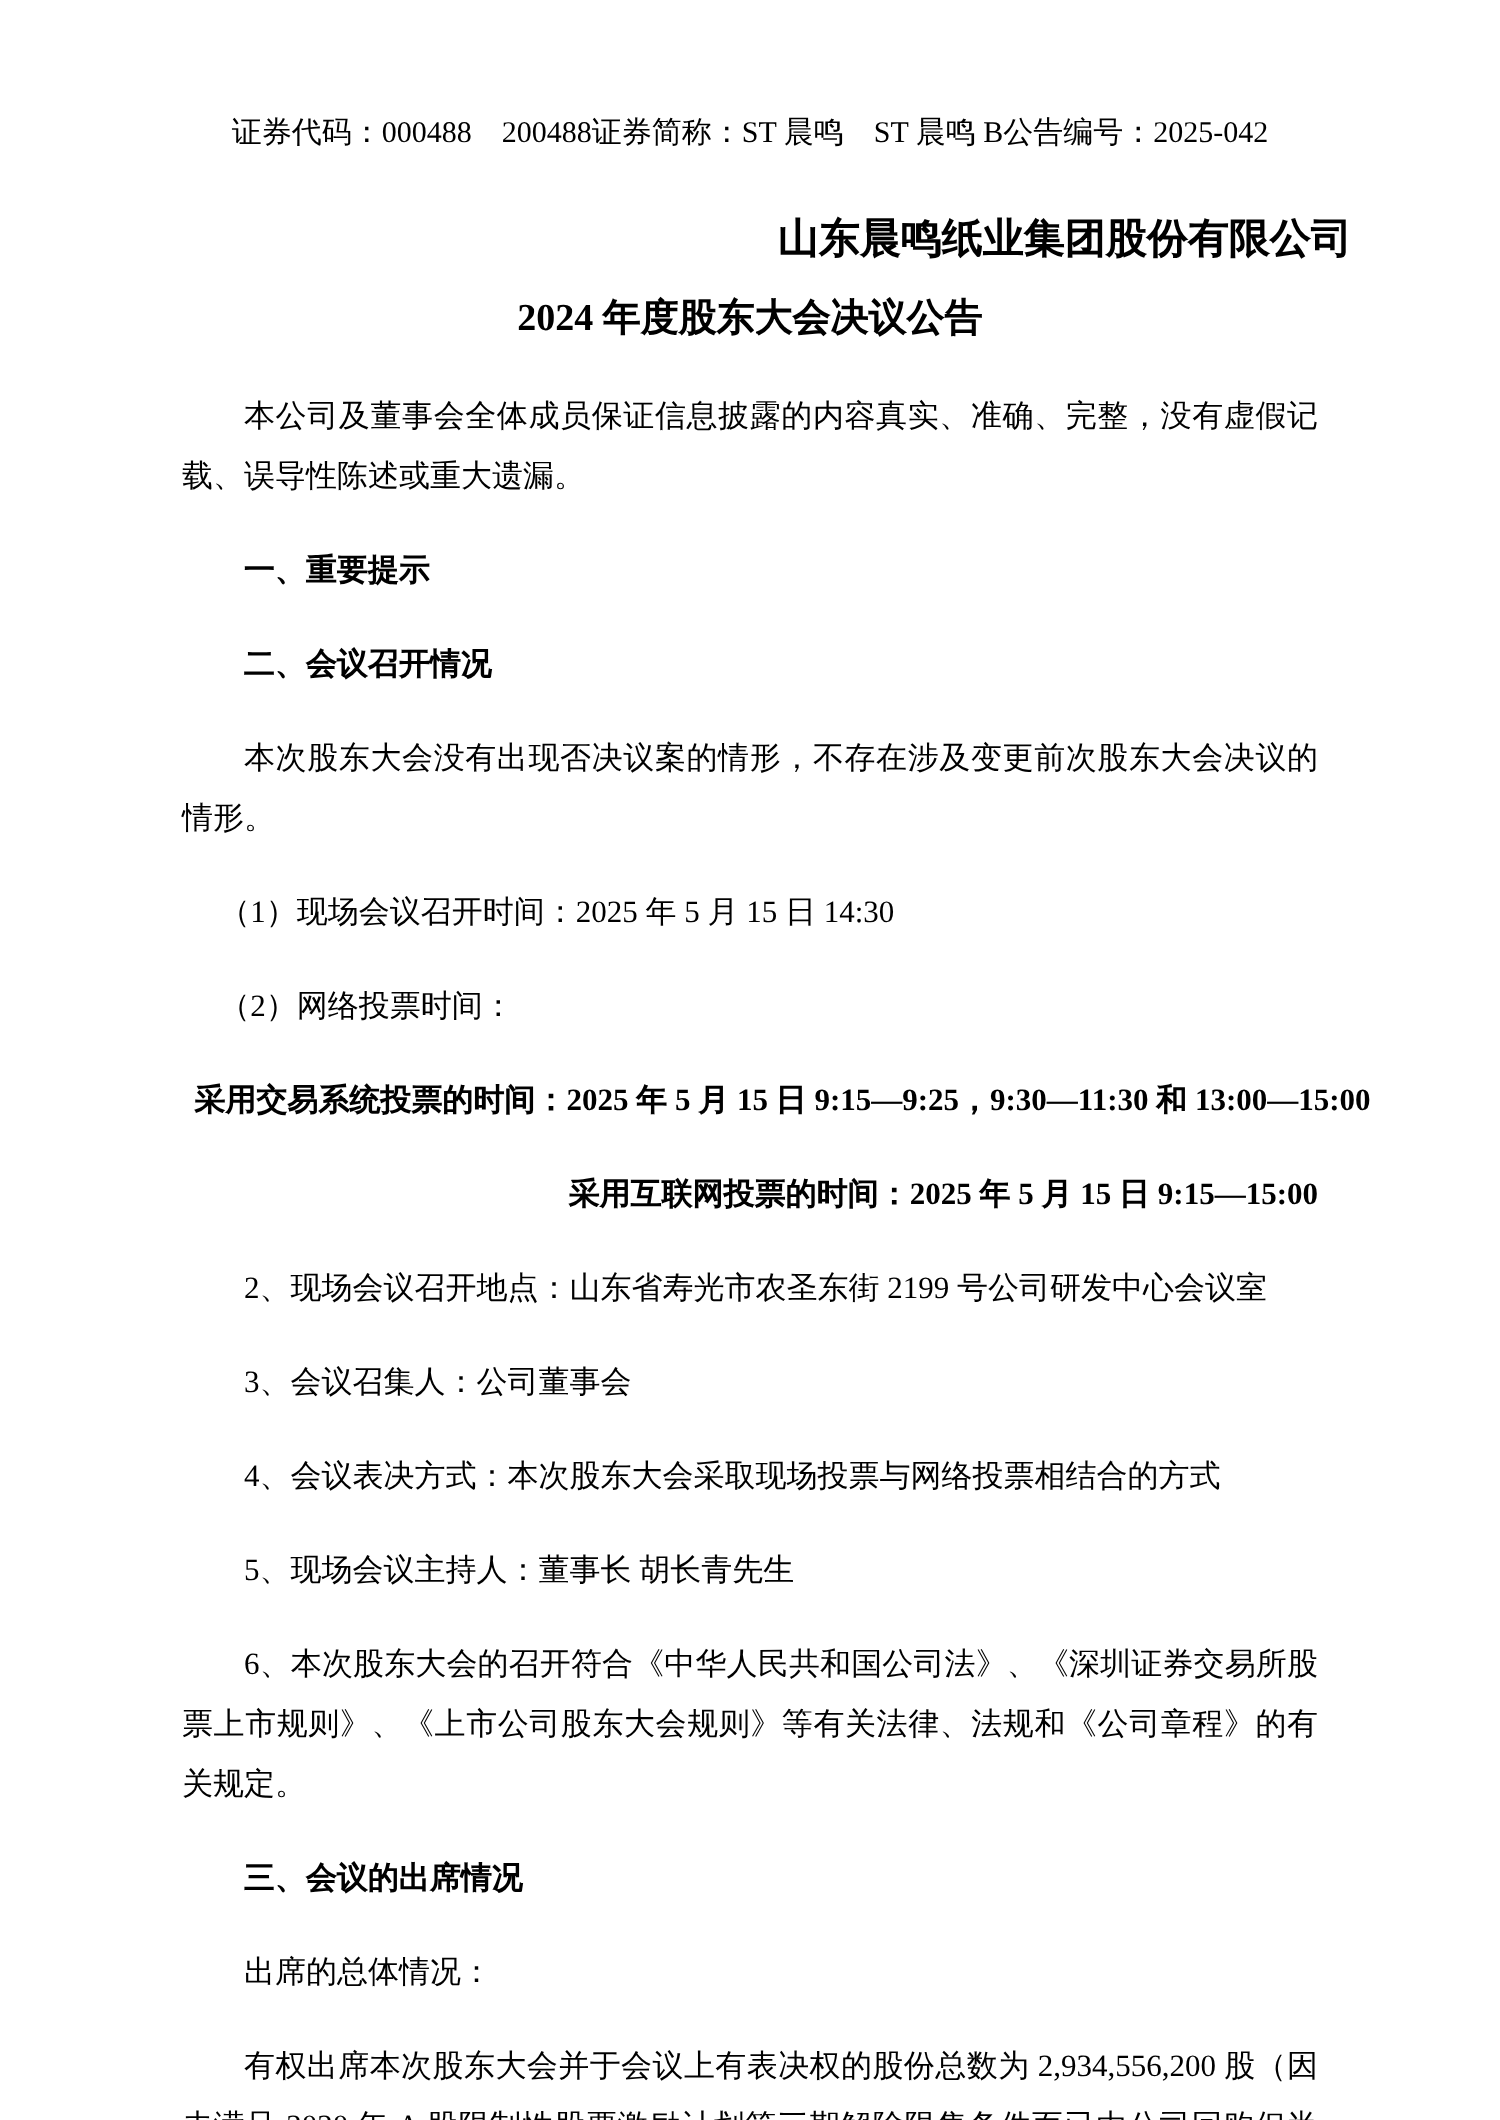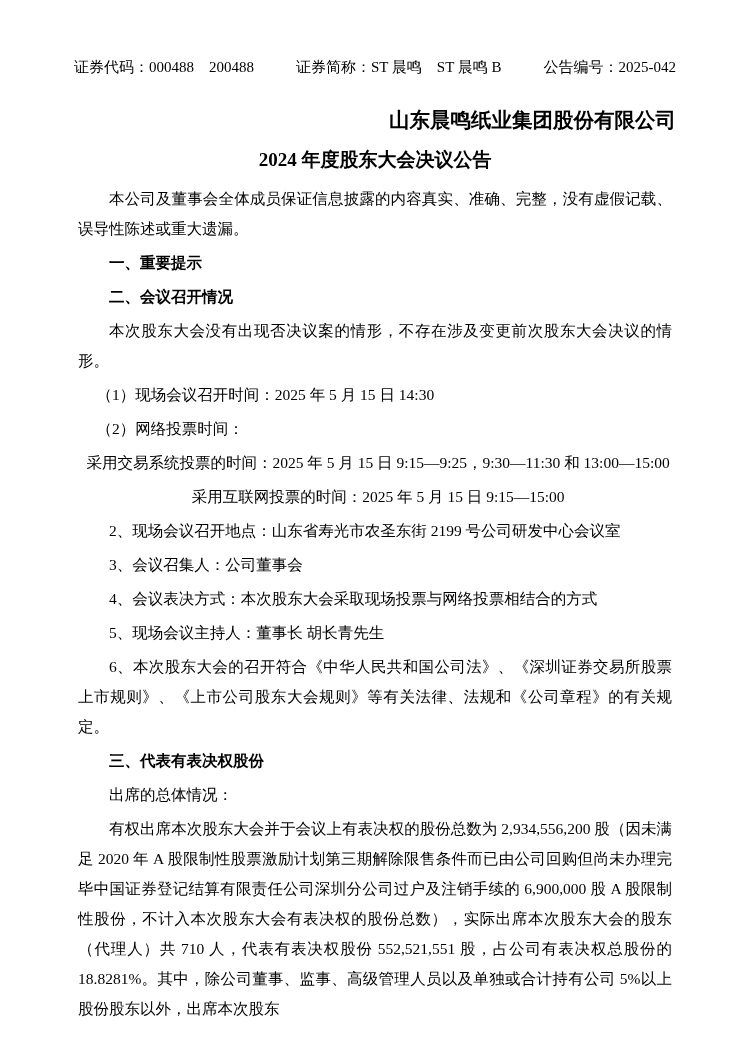--- a/index.html
+++ b/index.html
@@ -13,21 +13,21 @@
   }
   .page {
     box-sizing: border-box;
     width: 750px;
     height: 1060px;
     padding: 57px 74px 0 74px;
     background: #ffffff;
   }
   .doc-header {
     display: flex;
-    justify-content: space-between;
+    justify-content: center;
     align-items: baseline;
     font-size: 15px;
     line-height: 20px;
     white-space: pre;
   }
   .title {
     margin: 26px 0 0 0;
     text-align: right;
     font-size: 20.5px;
     line-height: 34px;
@@ -35,31 +35,31 @@
   }
   .subtitle {
     margin: 6px 0 0 0;
     text-align: center;
     font-size: 19px;
     line-height: 34px;
     font-weight: bold;
   }
   .content { margin-top: 7px; }
   .p {
-    margin: 4px;
+    margin: 17px;
     font-size: 15.5px;
     line-height: 30px;
     text-align: justify;
     text-indent: 2em;
     word-break: break-word;
   }
   .p-bold { font-weight: bold; }
   .p-paren { text-indent: 1.2em; }
   .p-flush { text-indent: 0.4em; }
-  .p-nowrap { white-space: nowrap; text-align: center; overflow: visible; }
+  .p-nowrap { white-space: nowrap; text-align: right; overflow: visible; font-weight: bold; }
 </style>
 </head>
 <body>
 
 <div class="page">
 
   <div class="doc-header">
     <span>证券代码：000488    200488</span>
     <span>证券简称：ST 晨鸣    ST 晨鸣 B</span>
     <span>公告编号：2025-042</span>
@@ -75,18 +75,18 @@
     <p class="p">本次股东大会没有出现否决议案的情形，不存在涉及变更前次股东大会决议的情形。</p>
     <p class="p p-paren">（1）现场会议召开时间：2025 年 5 月 15 日 14:30</p>
     <p class="p p-paren">（2）网络投票时间：</p>
     <p class="p p-flush p-nowrap">采用交易系统投票的时间：2025 年 5 月 15 日 9:15—9:25，9:30—11:30 和 13:00—15:00</p>
     <p class="p p-flush p-nowrap">采用互联网投票的时间：2025 年 5 月 15 日 9:15—15:00</p>
     <p class="p">2、现场会议召开地点：山东省寿光市农圣东街 2199 号公司研发中心会议室</p>
     <p class="p">3、会议召集人：公司董事会</p>
     <p class="p">4、会议表决方式：本次股东大会采取现场投票与网络投票相结合的方式</p>
     <p class="p">5、现场会议主持人：董事长 胡长青先生</p>
     <p class="p">6、本次股东大会的召开符合《中华人民共和国公司法》、《深圳证券交易所股票上市规则》、《上市公司股东大会规则》等有关法律、法规和《公司章程》的有关规定。</p>
-    <p class="p p-bold">三、代表有表决权股份</p>
+    <p class="p p-bold">三、会议的出席情况</p>
     <p class="p">出席的总体情况：</p>
     <p class="p">有权出席本次股东大会并于会议上有表决权的股份总数为 2,934,556,200 股（因未满足 2020 年 A 股限制性股票激励计划第三期解除限售条件而已由公司回购但尚未办理完毕中国证券登记结算有限责任公司深圳分公司过户及注销手续的 6,900,000 股 A 股限制性股份，不计入本次股东大会有表决权的股份总数），实际出席本次股东大会的股东（代理人）共 710 人，代表有表决权股份 552,521,551 股，占公司有表决权总股份的 18.8281%。其中，除公司董事、监事、高级管理人员以及单独或合计持有公司 5%以上股份股东以外，出席本次股东</p>
   </div>
 
 </div>
 
 </body></html>

